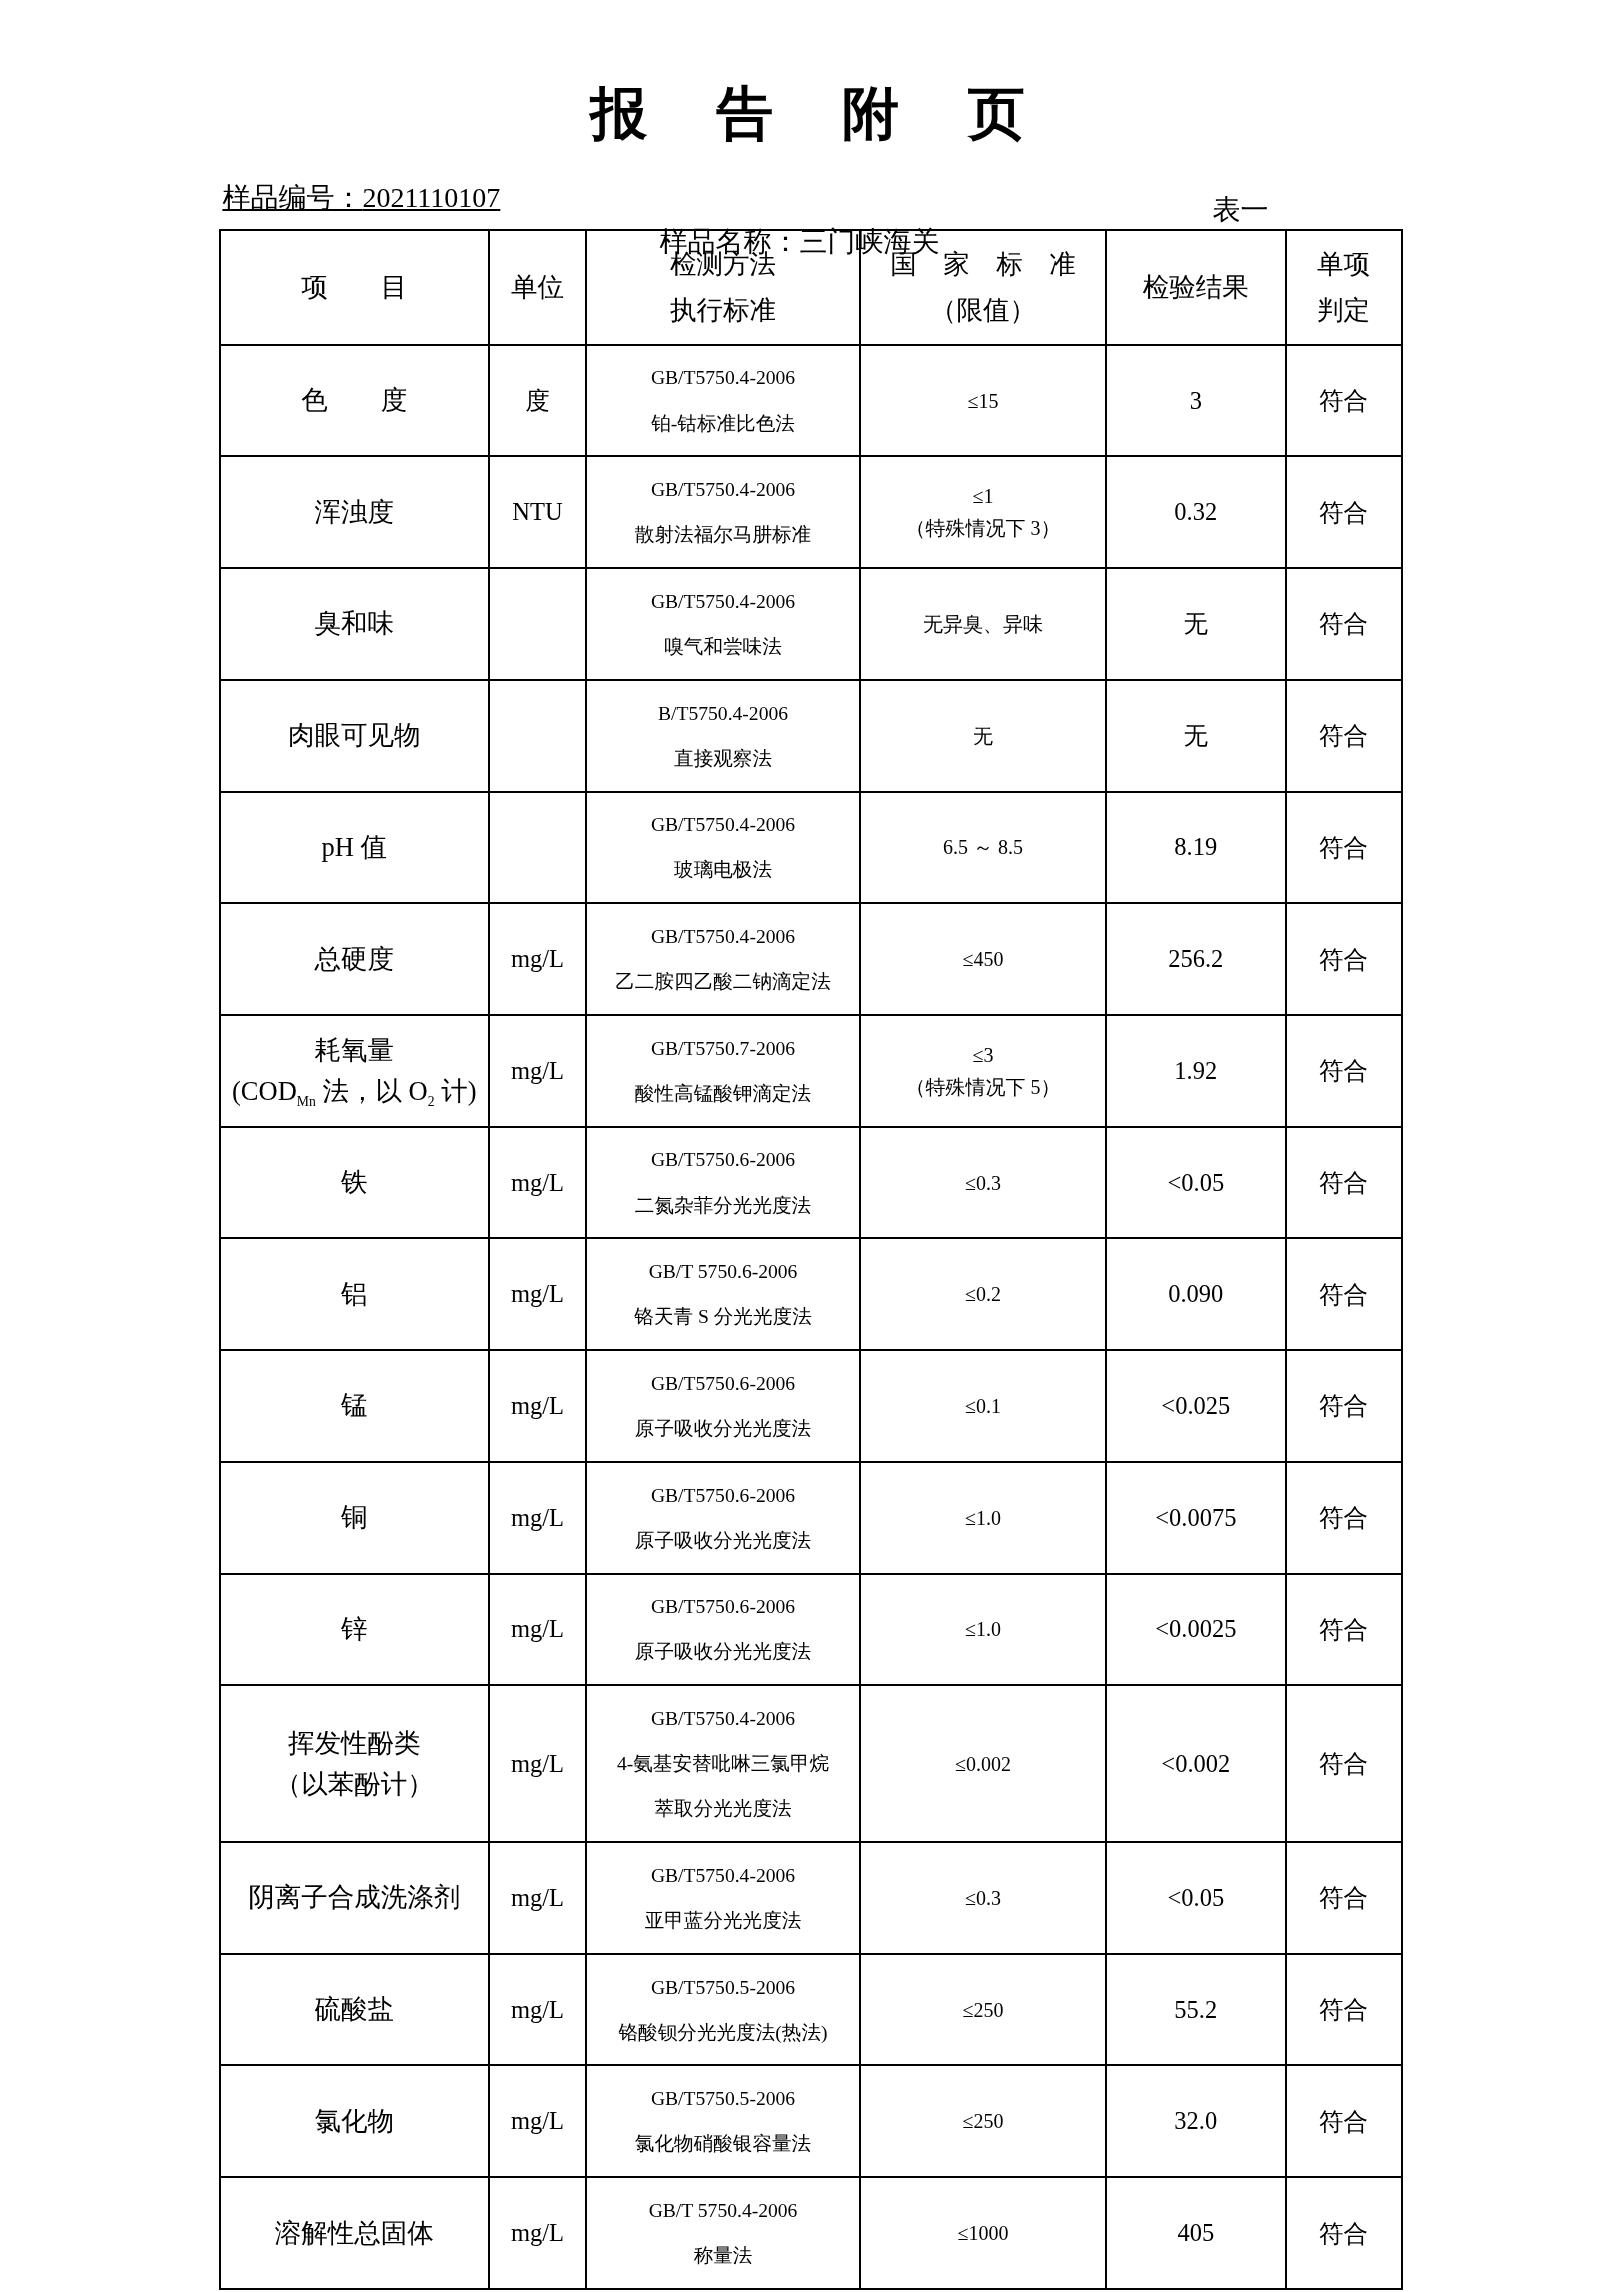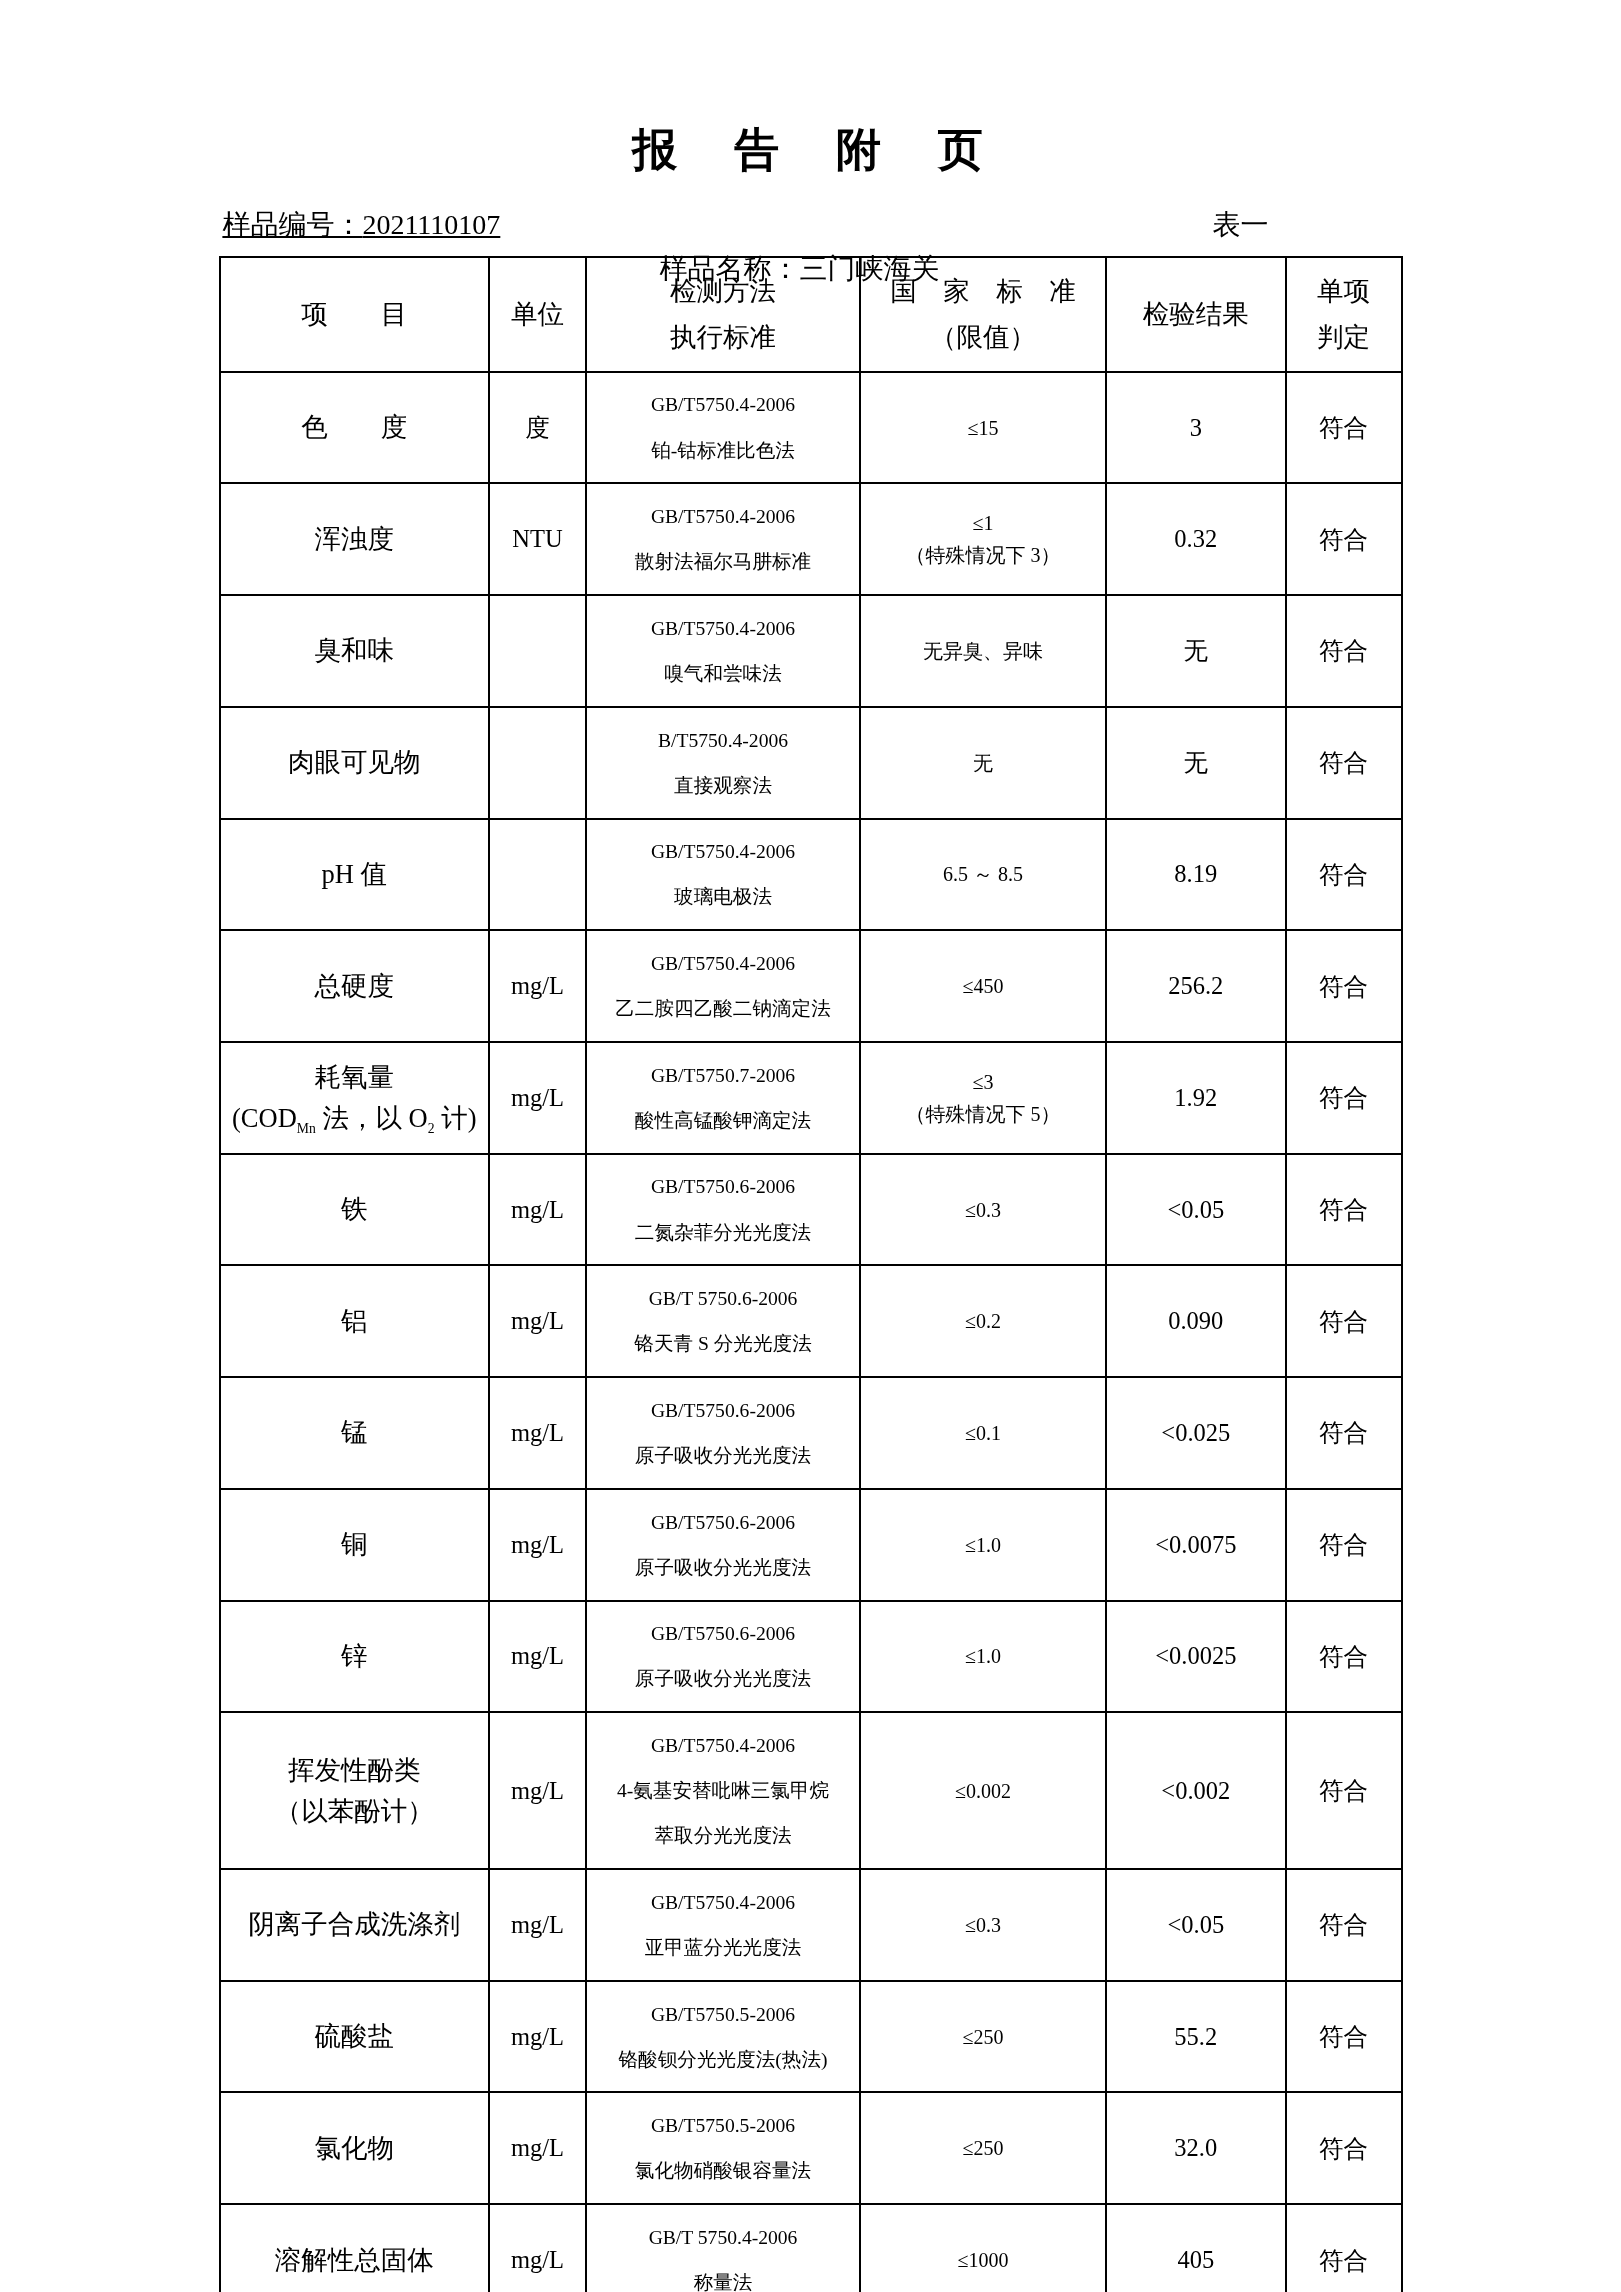--- a/index.html
+++ b/index.html
@@ -4,37 +4,37 @@
 <style>
   html,body { margin:0; padding:0; background:#ffffff; }
   body {
     width:1621px; height:2293px;
     font-family:"Liberation Serif","DejaVu Serif",serif;
     color:#000; overflow:hidden;
   }
   .page { position:relative; width:1621px; height:2293px; background:#fff; }
 
   .title {
-    padding-top:120px;
+    padding-top:76px;
     text-align:center;
-    font-size:45px;
+    font-size:57px;
     font-weight:bold;
     letter-spacing:5.9px;
   }
 
   .info-row {
     position:relative;
     width:1184px;
     margin:25.5px auto 0 auto;
     height:41px;
     font-size:28px;
   }
   .info-row .f-no   { position:absolute; left:3.9px;  top:0;text-decoration:underline; }
   .info-row .f-name { position:absolute; left:441px; top:0;margin-top:44px; }
-  .info-row .f-tab  { position:absolute; left:994px; top:0; }
+  .info-row .f-tab  { position:absolute; left:994px; top:12px; }
 
   table.report {
     width:1184px;
     margin:9.8px auto 0 auto;
     border-collapse:collapse;
     table-layout:fixed;
   }
   table.report th, table.report td {
     border:2px solid #000;
     text-align:center;

